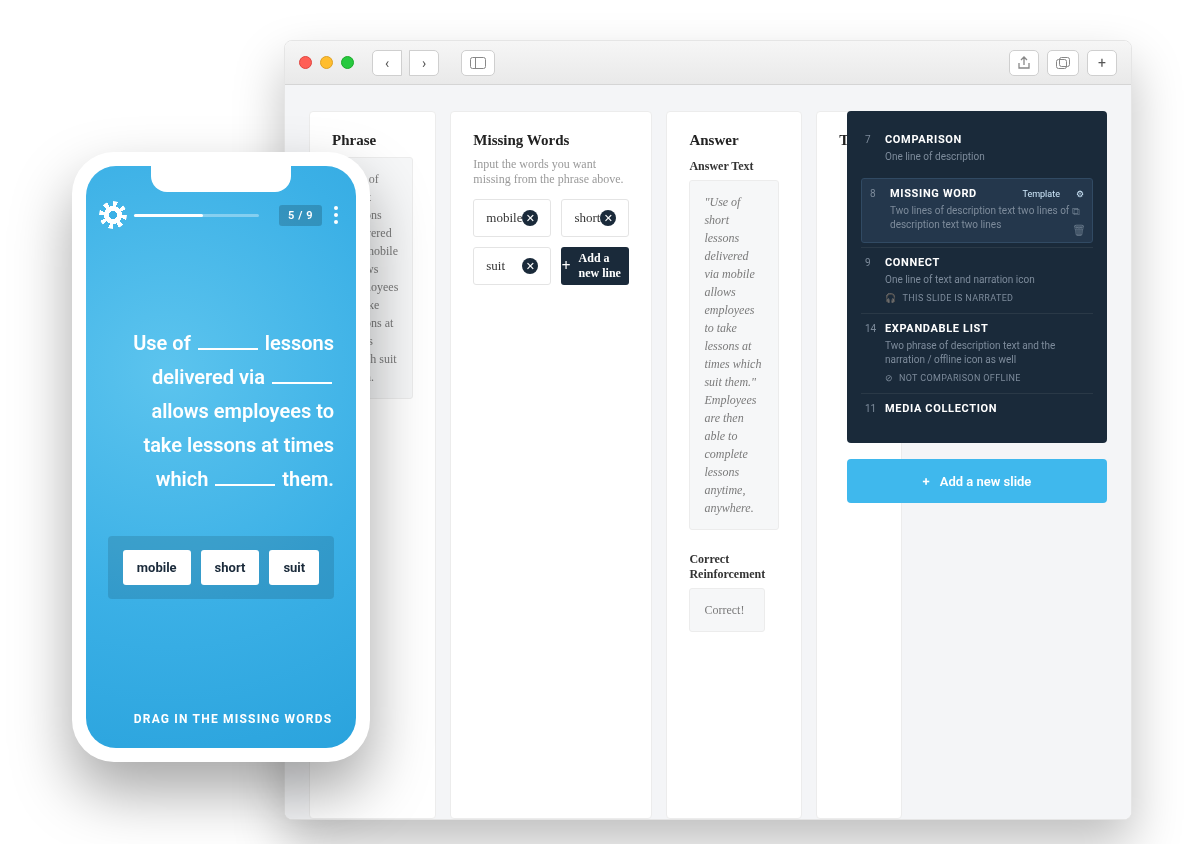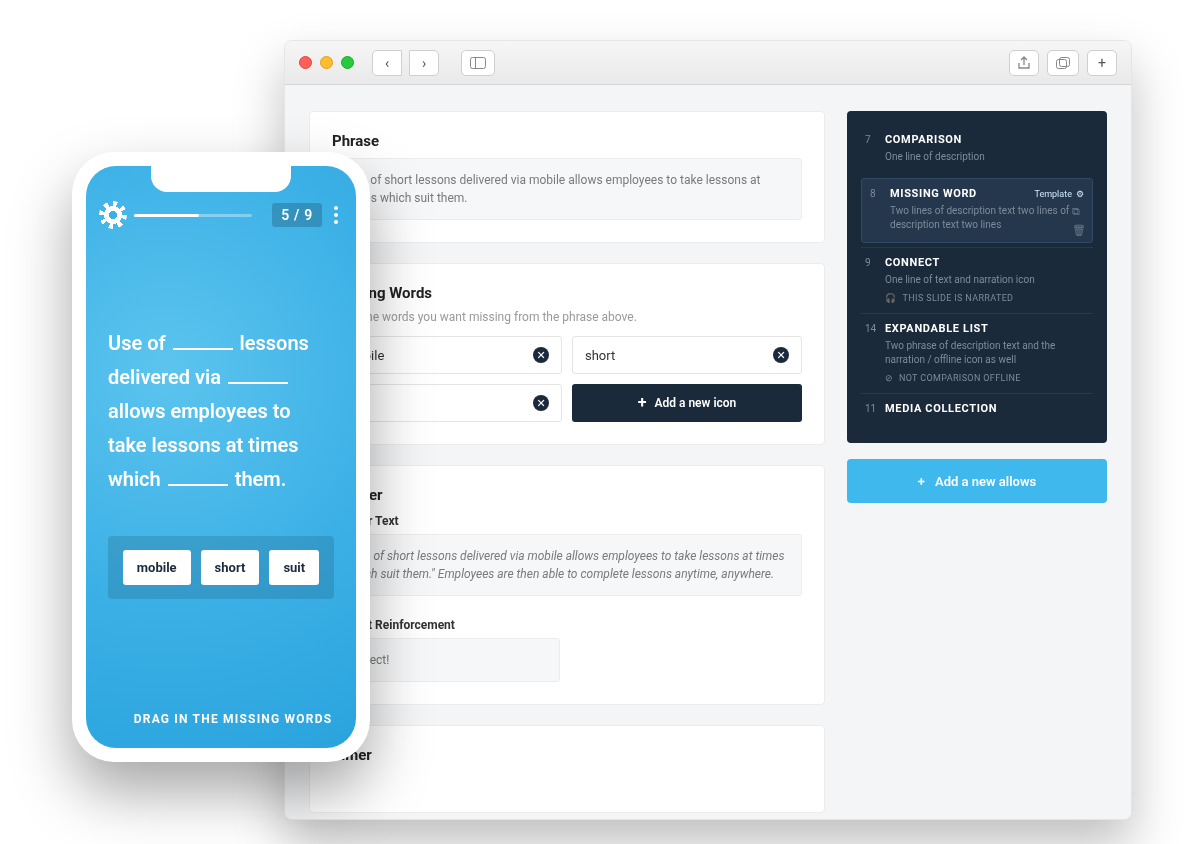--- a/index.html
+++ b/index.html
@@ -45,21 +45,21 @@
   .titlebar .spacer { flex: 1; }
 
   .viewport {
     background: #f4f5f7;
     height: calc(100% - 44px);
     display: flex;
     padding: 26px 24px 0 24px;
     gap: 22px;
     overflow: hidden;
   }
-  .main-col { flex: 1; display: flex; flex-direction: column; gap: 20px; min-width: 0; }
+  .main-col { flex: 1; display: flex; flex-direction: row; gap: 14px; min-width: 0; font-family: Liberation Serif, serif; }
   .side-col { width: 260px; display: flex; flex-direction: column; gap: 16px; }
 
   .card {
     background: #fff;
     border: 1px solid #ececec;
     border-radius: 4px;
     padding: 20px 22px 22px;
   }
   .card h3 { font-size: 15px; font-weight: 700; color: #222; margin-bottom: 8px; }
   .card .sub { font-size: 12px; color: #9a9a9a; margin-bottom: 12px; }
@@ -104,21 +104,21 @@
     color: #e6eaef;
     font-size: 11px;
   }
   .slide { padding: 8px 4px 10px; border-top: 1px solid rgba(255,255,255,0.07); position: relative; }
   .slide:first-child { border-top: none; }
   .slide.sel { background: #24374c; border: 1px solid #314a63; border-radius: 3px; padding: 8px 8px 10px; margin: 4px 0; }
   .slide .row1 { display: flex; align-items: center; gap: 8px; }
   .slide .num { color: #7d8b9b; font-size: 10px; min-width: 12px; }
   .slide .name { font-weight: 700; letter-spacing: 0.06em; font-size: 11px; color: #fff; }
   .slide .desc { color: #7d8b9b; font-size: 10px; margin: 4px 0 0 20px; line-height: 1.4; }
-  .slide .badge { margin-left: auto; font-size: 9px; color: #cfe8fb; display:flex; align-items:flex-start; gap:4px; }
+  .slide .badge { margin-left: auto; font-size: 9px; color: #cfe8fb; display:flex; align-items:flex-start; gap:16px; }
   .slide .sideicons { position:absolute; right:6px; top:26px; display:flex; flex-direction:column; gap:6px; color:#6a7b8c; font-size:11px;}
   .slide .meta { color: #7d8b9b; font-size: 9px; margin: 6px 0 0 20px; letter-spacing: 0.04em; display:flex; align-items:center; gap:6px; }
 
   .addslide {
     background: #3fb8ed;
     color: #fff;
     height: 44px;
     border-radius: 4px;
     display: flex; align-items: center; justify-content: center;
     gap: 10px; font-size: 13px; font-weight: 600;
@@ -170,31 +170,31 @@
     -webkit-mask: radial-gradient(circle, transparent 8px, #000 8px);
             mask: radial-gradient(circle, transparent 8px, #000 8px);
     border-radius:50%;
   }
   .progress { flex: 1; height: 3px; background: rgba(255,255,255,0.35); border-radius: 2px; position: relative; }
   .progress .fill { position:absolute; left:0; top:0; bottom:0; width:55%; background:#fff; border-radius:2px;}
   .counter {
     background: rgba(0,0,0,0.18);
     padding: 4px 9px;
     border-radius: 3px;
-    font-size: 14px;
+    font-size: 11px;
     font-weight: 600;
     letter-spacing: 0.05em;
     margin-left: 10px;
   }
   .kebab { display:flex; flex-direction:column; gap:3px; padding:4px 2px;}
   .kebab span{ width:4px; height:4px; background:#fff; border-radius:50%;}
 
   .phrase {
     position: absolute; top: 160px; left: 22px; right: 22px;
-    text-align: left;
+    text-align: right;
     font-size: 20px; font-weight: 600; line-height: 1.7;
   }
   .blank { display:inline-block; border-bottom: 2px solid #fff; width: 60px; height: 0.9em; vertical-align: baseline; margin: 0 2px;}
 
   .choices {
     position:absolute; left: 22px; right:22px; top: 370px;
     background: rgba(0,0,0,0.12);
     border-radius: 4px;
     padding: 14px;
     display:flex; gap:10px; justify-content:center;
@@ -264,21 +264,21 @@
             <div class="chip">
               <span>short</span>
               <span class="xicon">✕</span>
             </div>
             <div class="chip">
               <span>suit</span>
               <span class="xicon">✕</span>
             </div>
             <div class="addbtn">
               <span class="plus">+</span>
-              <span>Add a new icon</span>
+              <span>Add a new line</span>
             </div>
           </div>
         </div>
 
         <div class="card">
           <h3>Answer</h3>
           <h4>Answer Text</h4>
           <div class="box" style="font-style:italic;">"Use of short lessons delivered via mobile allows employees to take lessons at times which suit them." Employees are then able to complete lessons anytime, anywhere.</div>
           <div class="anscols" style="margin-top:12px;">
             <div>
@@ -349,21 +349,21 @@
             <div class="row1">
               <span class="num">11</span>
               <span class="name">MEDIA COLLECTION</span>
             </div>
           </div>
 
         </div>
 
         <div class="addslide">
           <span>+</span>
-          <span>Add a new allows</span>
+          <span>Add a new slide</span>
         </div>
       </div>
     </div>
   </div>
 
   <div class="phone">
     <div class="screen">
       <div class="notch"></div>
 
       <div class="topbar">

